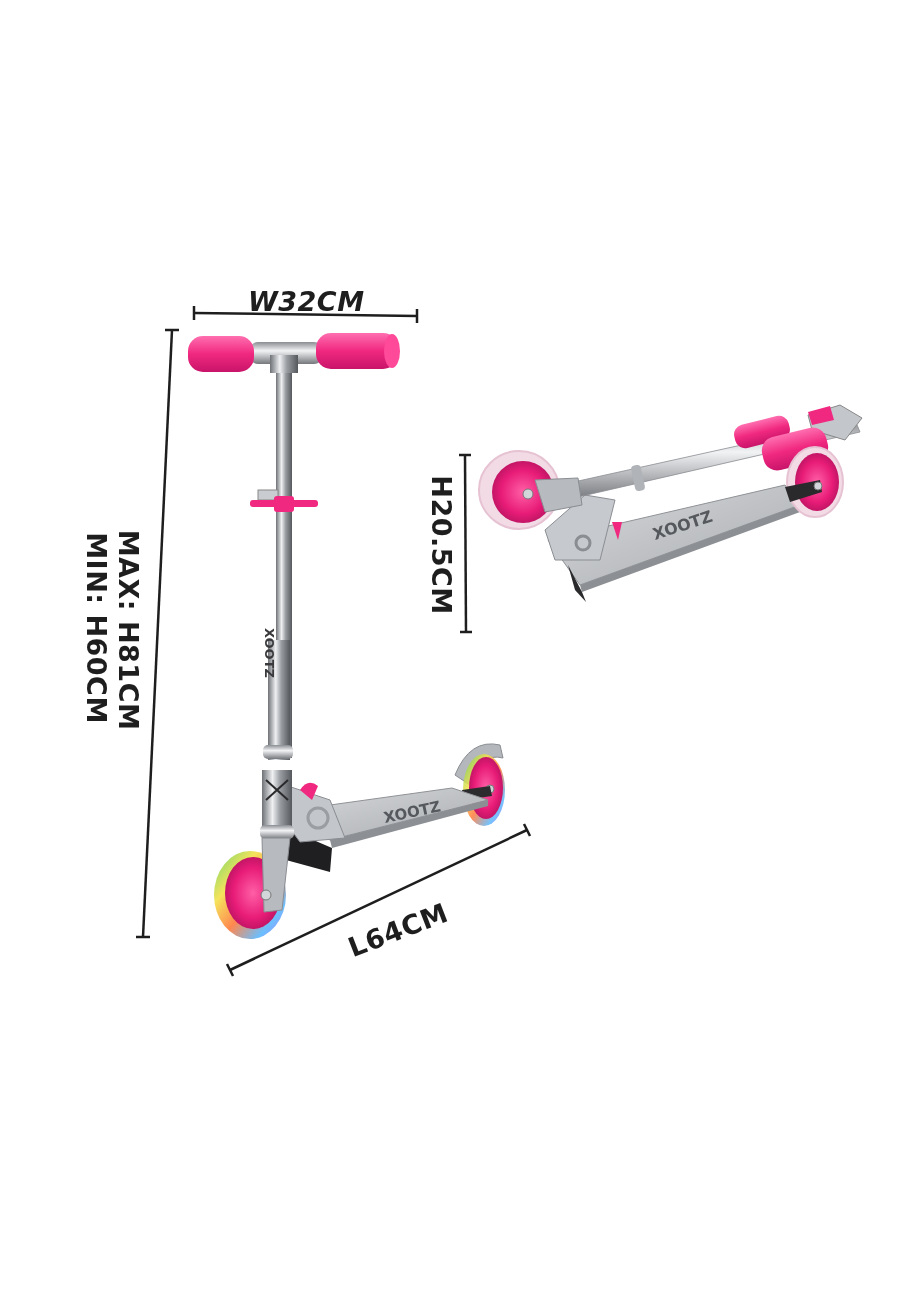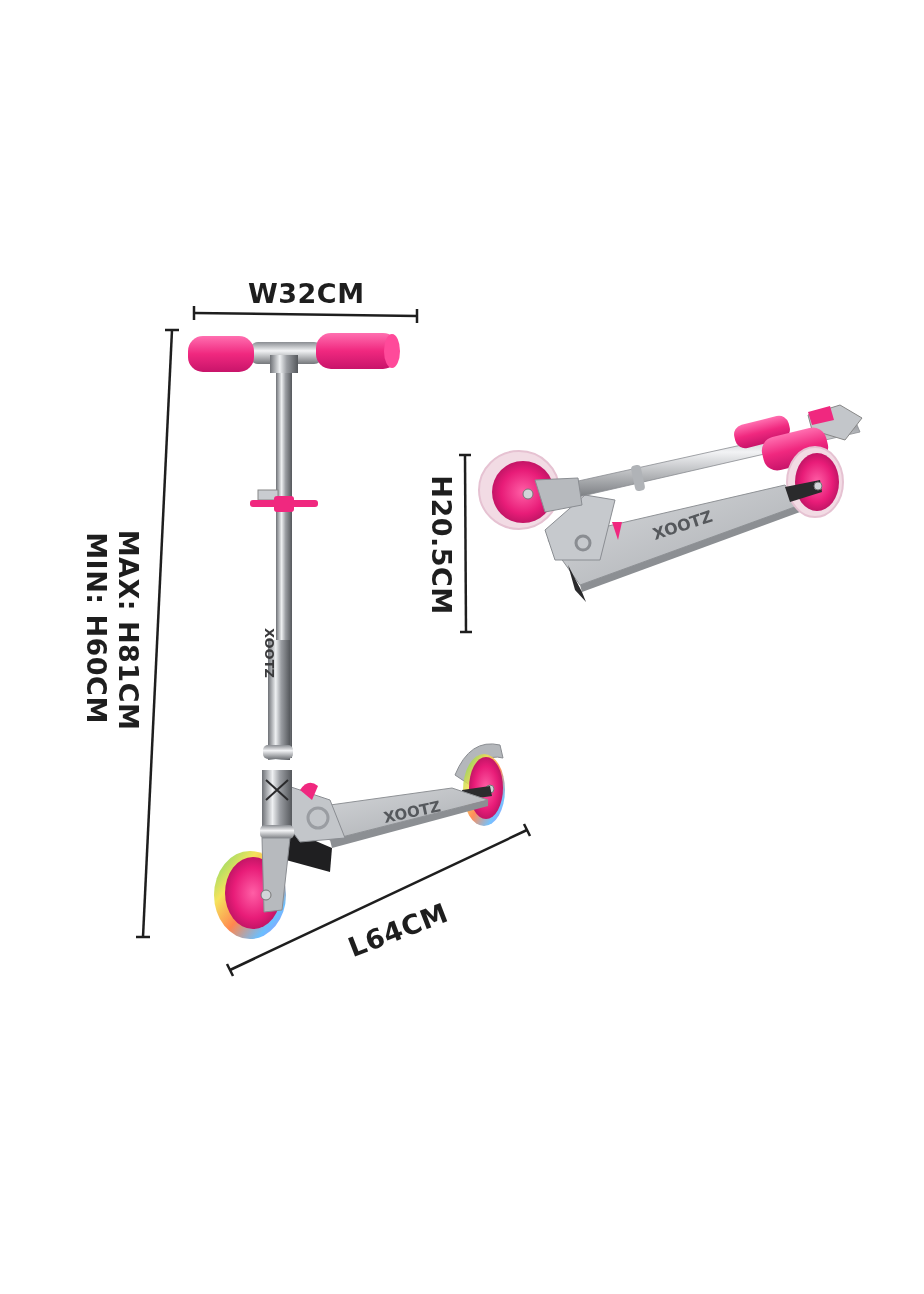--- a/index.html
+++ b/index.html
@@ -1,19 +1,19 @@
 <!DOCTYPE html>
 <html><head>
 <meta charset="utf-8">
 <style>
   html, body { margin: 0; padding: 0; background: #ffffff; }
   body { width: 924px; height: 1294px; position: relative; overflow: hidden; font-family: "DejaVu Sans", sans-serif; }
   .stage { position: absolute; left: 0; top: 0; width: 924px; height: 1294px; }
   .dim-label { position: absolute; font-family: "DejaVu Sans", sans-serif; font-weight: bold; color: #1e1e1e; font-size: 27px; letter-spacing: 0.5px; white-space: nowrap; line-height: 1; }
-  .lbl-width { left: 248px; top: 280px; }
+  .lbl-width { left: 248px; top: 288px; font-style: italic; }
   .lbl-height-max { left: 128px; top: 630px; transform: translate(-50%,-50%) rotate(90deg); }
   .lbl-height-min { left: 96px; top: 628px; transform: translate(-50%,-50%) rotate(90deg); }
   .lbl-folded { left: 441px; top: 545px; transform: translate(-50%,-50%) rotate(90deg); }
   .lbl-length { left: 398px; top: 930px; transform: translate(-50%,-50%) rotate(-21deg); }
   svg { position: absolute; left: 0; top: 0; }
 </style>
 </head>
 <body>
 
 <div class="stage">

